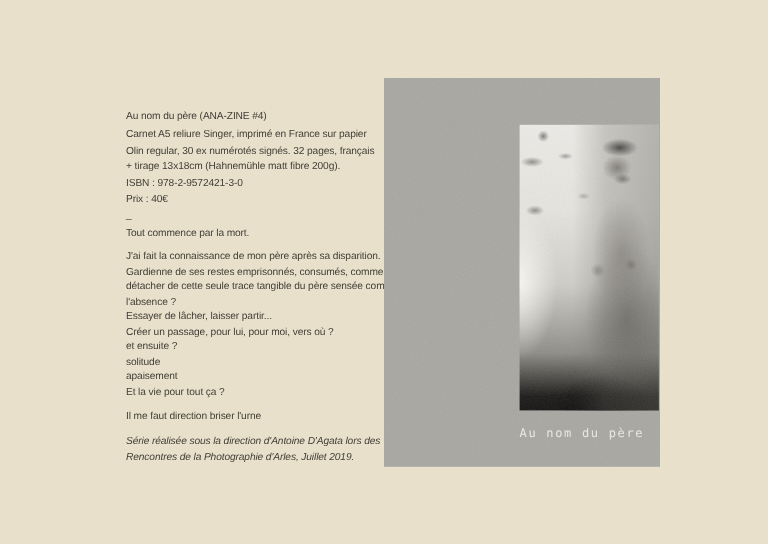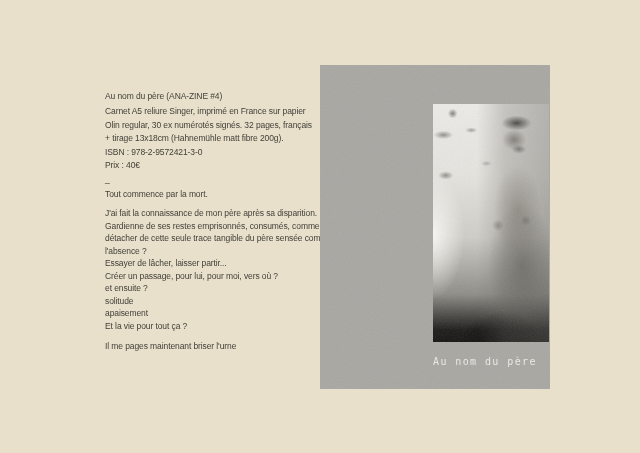--- a/index.html
+++ b/index.html
@@ -100,22 +100,24 @@
 détacher de cette seule trace tangible du père sensée combler
 l'absence ?
 Essayer de lâcher, laisser partir...
 Créer un passage, pour lui, pour moi, vers où ?
 et ensuite ?
 solitude
 apaisement</div>
 
   <div class="tb tb-life">Et la vie pour tout ça ?</div>
 
-  <div class="tb tb-urn">Il me pages maintenant briser l'urne</div>
+  <div class="tb tb-urn">Il me faut direction briser l'urne</div>
 
+  <div class="tb tb-credit">Série réalisée sous la direction d'Antoine D'Agata lors des
+Rencontres de la Photographie d'Arles, Juillet 2019.</div>
 
   <div class="cover">
     <div class="photo"></div>
     <div class="cover-title">Au nom du père</div>
     <svg class="grain" xmlns="http://www.w3.org/2000/svg">
       <filter id="grain-f">
         <feTurbulence type="fractalNoise" baseFrequency="0.85" numOctaves="2" stitchTiles="stitch"></feTurbulence>
         <feColorMatrix type="saturate" values="0"></feColorMatrix>
       </filter>
       <rect width="100%" height="100%" filter="url(#grain-f)"></rect>

